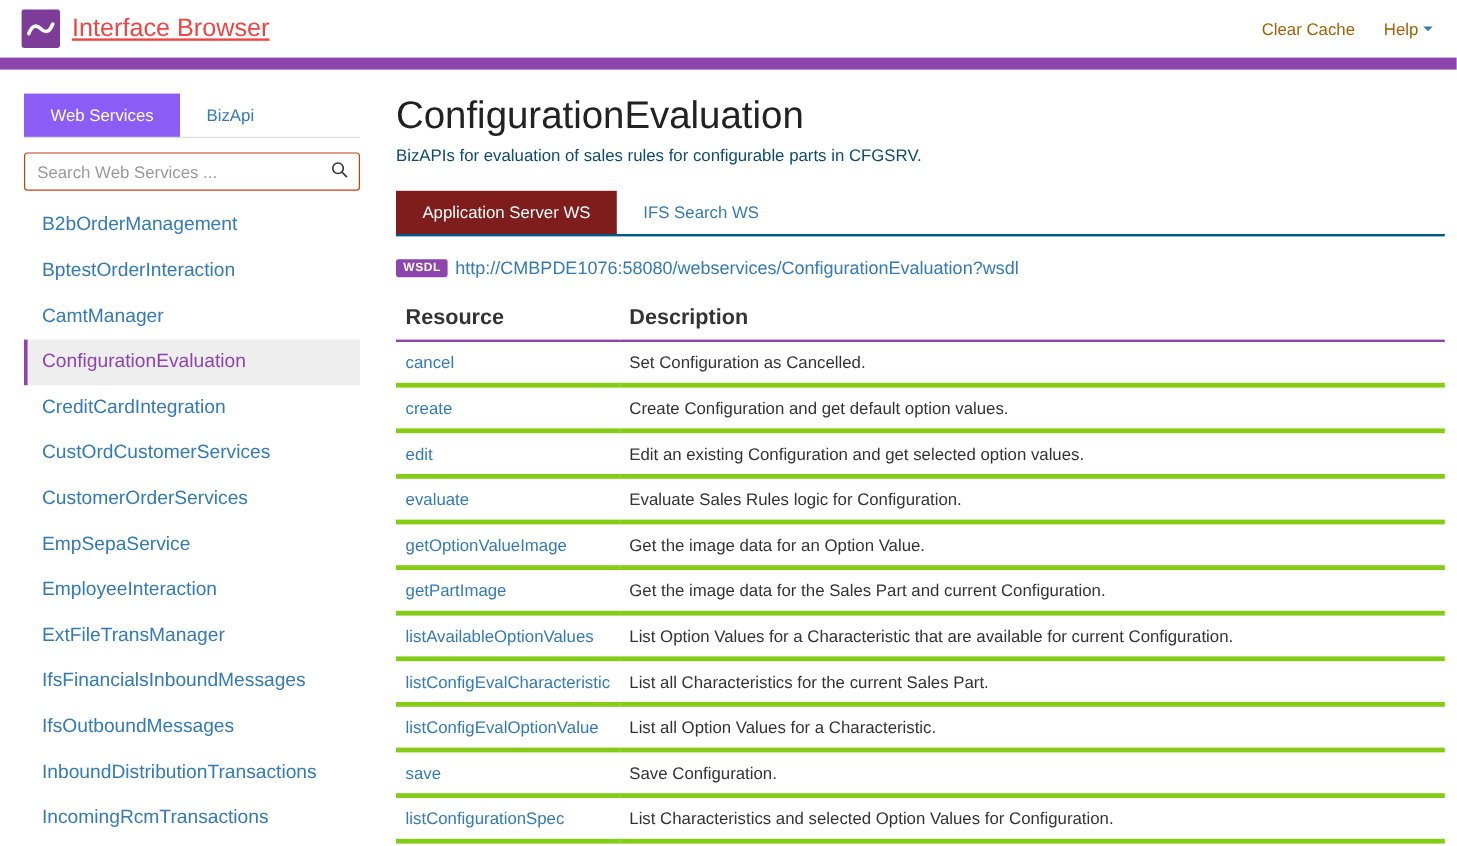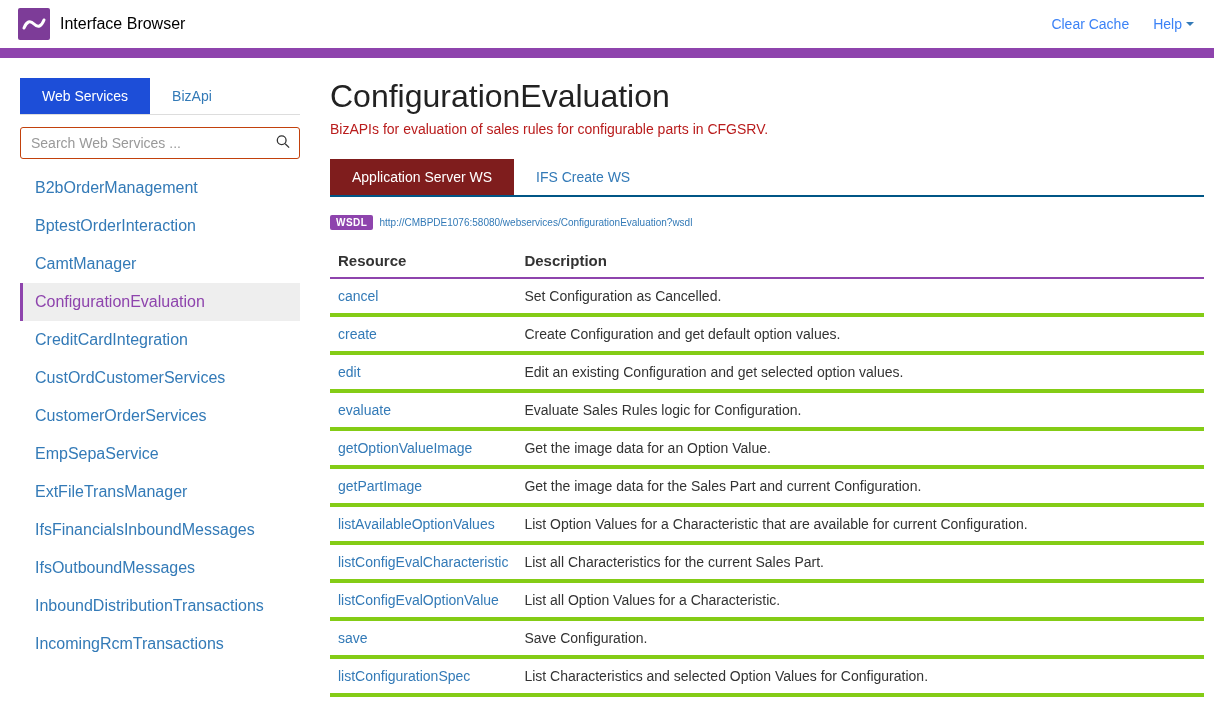--- a/index.html
+++ b/index.html
@@ -2,59 +2,59 @@
 <html><head>
 <meta charset="utf-8">
 <style>
   * { box-sizing: border-box; margin: 0; padding: 0; }
   body { font-family: "Helvetica Neue", Helvetica, Arial, sans-serif; font-size: 14px; color: #333; background: #fff; }
   
   .top-bar { display: flex; align-items: center; justify-content: space-between; padding: 8px 20px 8px 18px; }
   .brand { display: flex; align-items: center; gap: 10px; }
   .logo-box { width: 32px; height: 32px; background: #7d3c98; position: relative; border-radius: 2px; }
   .logo-box svg { width: 32px; height: 32px; }
-  .brand-title { font-size: 16px; color: #000000; font-weight: 400; }
+  .brand-title { font-size: 21px; color: #ef4444; font-weight: 400; text-decoration: underline; }
   .top-links { display: flex; gap: 24px; align-items: center; }
-  .top-links a { color: #3b82f6; text-decoration: none; font-size: 14px; cursor: pointer; display: flex; align-items: center; gap: 4px; }
+  .top-links a { color: #a16207; text-decoration: none; font-size: 14px; cursor: pointer; display: flex; align-items: center; gap: 4px; }
   .caret { display: inline-block; width: 0; height: 0; border-left: 4px solid transparent; border-right: 4px solid transparent; border-top: 4px solid #337ab7; }
   
   .purple-strip { height: 10px; background: #8e44ad; width: 100%; }
   
   .container { display: flex; padding: 20px 10px 20px 20px; gap: 30px; }
   .sidebar { width: 280px; flex-shrink: 0; }
   
   .sidebar-tabs { display: flex; border-bottom: 1px solid #ddd; }
   .sidebar-tab { padding: 10px 22px; cursor: pointer; font-size: 14px; }
-  .sidebar-tab.active { background: #1d4ed8; color: #fff; }
+  .sidebar-tab.active { background: #8b5cf6; color: #fff; }
   .sidebar-tab.inactive { color: #337ab7; }
   
   .search-wrap { position: relative; margin-top: 12px; }
   .search-input { width: 100%; padding: 7px 30px 7px 10px; border: 1px solid #c2410c; border-radius: 3px; font-size: 14px; color: #555; }
   .search-input::placeholder { color: #999; }
   .search-icon-pos { position: absolute; right: 10px; top: 50%; transform: translateY(-50%); color: #333; pointer-events: none; }
   
   .service-list { margin-top: 10px; }
   .service-item { display: block; padding: 10px 12px; color: #337ab7; text-decoration: none; cursor: pointer; font-size: 16px; border-left: 3px solid transparent; }
   .service-item.active { background: #eee; color: #8e44ad; border-left: 3px solid #8e44ad; }
   
   .main { flex: 1; min-width: 0; }
   .page-title { font-size: 32px; font-weight: 500; color: #222; margin-bottom: 6px; }
-  .page-desc { font-size: 14px; color: #b91c1c; margin-bottom: 22px; }
+  .page-desc { font-size: 14px; color: #0c4a6e; margin-bottom: 22px; }
   
   .content-tabs { display: flex; border-bottom: 2px solid #005686; }
   .content-tab { padding: 10px 22px; cursor: pointer; font-size: 14px; }
   .content-tab.active { background: #7f1d1d; color: #fff; }
   .content-tab.inactive { color: #337ab7; }
   
   .wsdl-row { margin-top: 18px; display: flex; align-items: center; gap: 6px; }
   .wsdl-badge { background: #8e44ad; color: #fff; font-size: 10px; padding: 2px 6px; border-radius: 2px; font-weight: bold; letter-spacing: 0.5px; }
-  .wsdl-link { color: #337ab7; font-size: 10px; text-decoration: none; cursor: pointer; }
+  .wsdl-link { color: #337ab7; font-size: 15px; text-decoration: none; cursor: pointer; }
   
   .res-table { width: 100%; margin-top: 14px; border-collapse: collapse; }
-  .res-table th { text-align: left; padding: 8px 8px; border-bottom: 2px solid #8e44ad; font-size: 15px; font-weight: 600; color: #333; }
+  .res-table th { text-align: left; padding: 8px 8px; border-bottom: 2px solid #8e44ad; font-size: 18px; font-weight: 600; color: #333; }
   .res-table th:first-child { width: 180px; }
   .res-table td { padding: 9px 8px; border-bottom: 4px solid #84cc16; font-size: 14px; vertical-align: top; }
   .res-table td a { color: #337ab7; text-decoration: none; cursor: pointer; }
   .res-table td.desc { color: #333; }
 </style>
 </head>
 <body>
 
 <div class="top-bar">
   <div class="brand">
@@ -93,35 +93,36 @@
     </div>
     <div class="service-list" id="service-list">
         <a class="service-item">B2bOrderManagement</a>
         <a class="service-item">BptestOrderInteraction</a>
         <a class="service-item">CamtManager</a>
         <a class="service-item active">ConfigurationEvaluation</a>
         <a class="service-item">CreditCardIntegration</a>
         <a class="service-item">CustOrdCustomerServices</a>
         <a class="service-item">CustomerOrderServices</a>
         <a class="service-item">EmpSepaService</a>
+        <a class="service-item">EmployeeInteraction</a>
         <a class="service-item">ExtFileTransManager</a>
         <a class="service-item">IfsFinancialsInboundMessages</a>
         <a class="service-item">IfsOutboundMessages</a>
         <a class="service-item">InboundDistributionTransactions</a>
         <a class="service-item">IncomingRcmTransactions</a>
       </div>
   </div>
 
   <div class="main">
     <h1 class="page-title">ConfigurationEvaluation</h1>
     <p class="page-desc">BizAPIs for evaluation of sales rules for configurable parts in CFGSRV.</p>
 
     <div class="content-tabs" id="content-tabs">
         <div class="content-tab active">Application Server WS</div>
-        <div class="content-tab inactive">IFS Create WS</div>
+        <div class="content-tab inactive">IFS Search WS</div>
       </div>
 
     <div class="wsdl-row">
       <span class="wsdl-badge">WSDL</span>
       <a class="wsdl-link">http://CMBPDE1076:58080/webservices/ConfigurationEvaluation?wsdl</a>
     </div>
 
     <table class="res-table">
       <thead>
         <tr>

